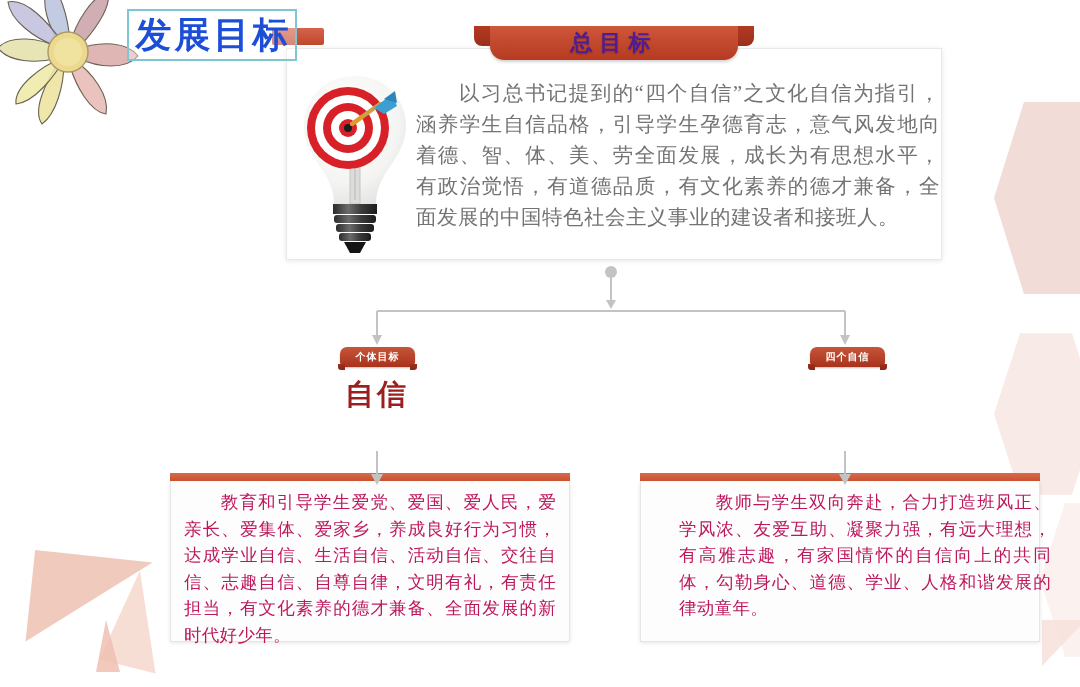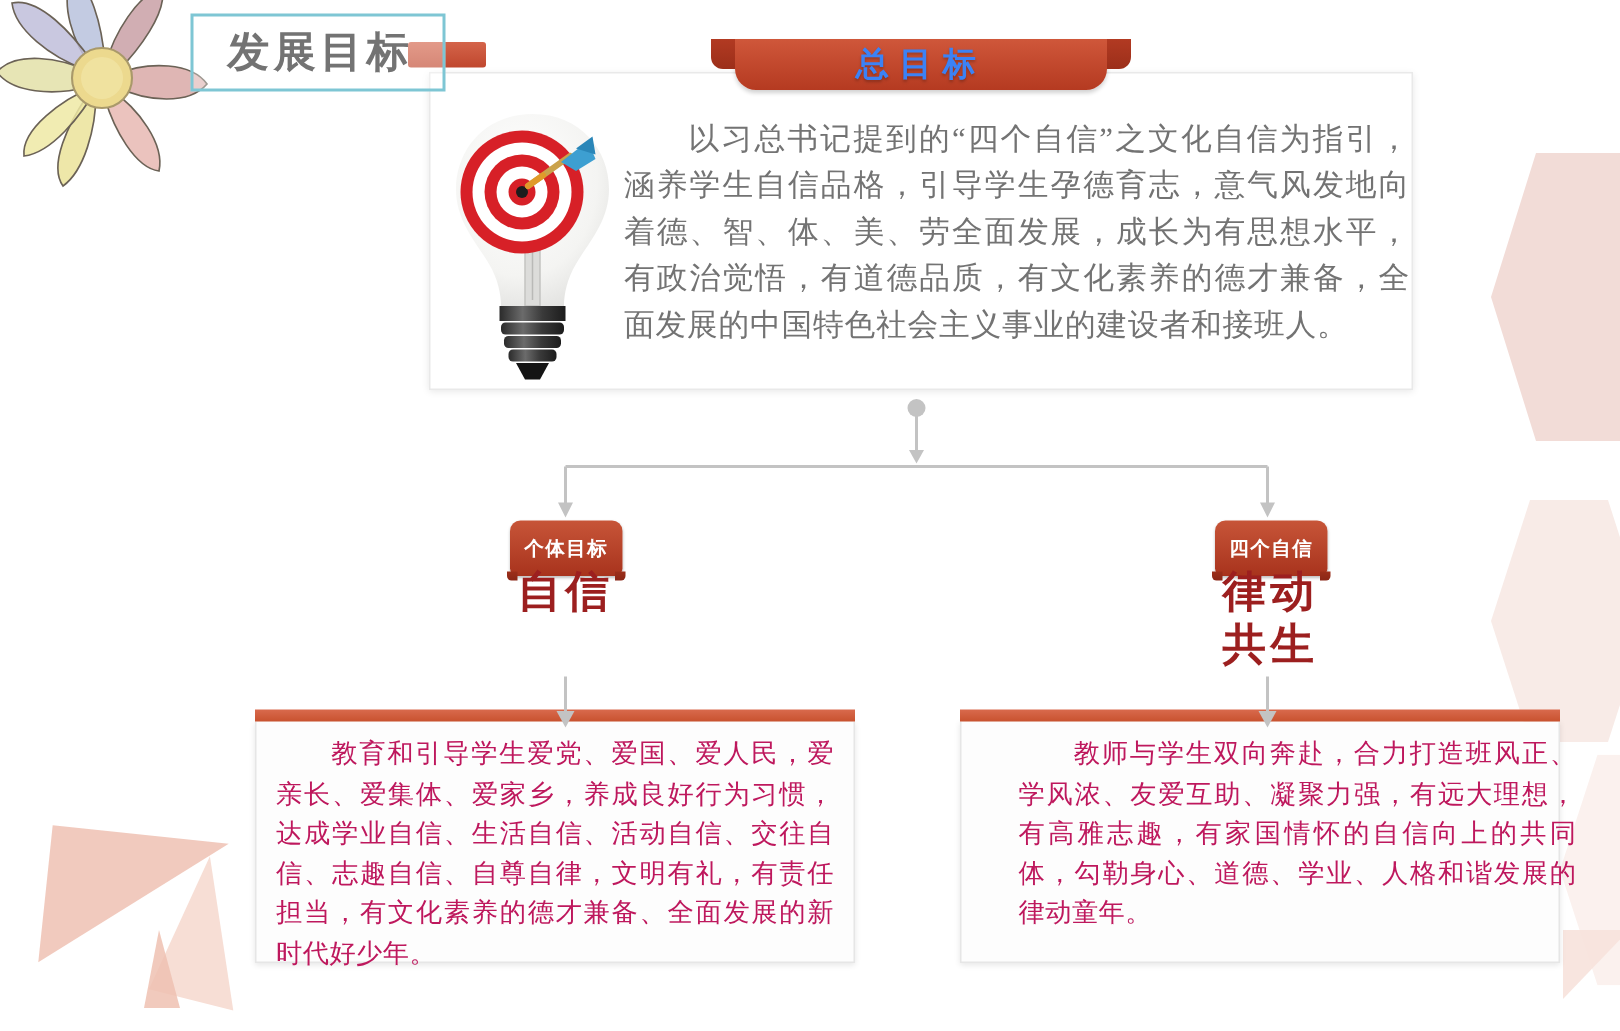--- a/index.html
+++ b/index.html
@@ -61,22 +61,22 @@
     position:absolute;left:127px;top:9px;width:170px;height:52px;
     border:2px solid #7ec6d4;
     background:rgba(255,255,255,0.35);
     box-sizing:border-box;
     z-index:6;
   }
   .title-tag-text{
     position:absolute;left:131px;top:13px;width:165px;height:44px;
     display:flex;align-items:center;justify-content:center;
     font-family:Liberation Serif, serif;
-    font-weight:700;font-size:28px;letter-spacing:3px;
-    color:#737373;
+    font-weight:700;font-size:36px;letter-spacing:3px;
+    color:#1d4ed8;
     z-index:8;
     white-space:nowrap;
   }
   .title-bar{
     position:absolute;left:272px;top:28px;width:52px;height:17px;
     background:linear-gradient(180deg,#d4644a 0%,#c0472e 100%);
     border-radius:2px;
     z-index:5;
   }
 
@@ -97,21 +97,21 @@
   }
   .banner::before,.banner::after{
     content:"";position:absolute;top:0;width:16px;height:20px;
     background:linear-gradient(180deg,#b23a22 0%,#9c2f1a 100%);
   }
   .banner::before{left:-16px;border-radius:0 0 0 8px;}
   .banner::after{right:-16px;border-radius:0 0 8px 0;}
   .banner-text{
     position:absolute;left:490px;top:26px;width:248px;height:34px;
     display:flex;align-items:center;justify-content:center;
-    color:#3b82f6;font-weight:700;font-size:22px;letter-spacing:7px;
+    color:#4c1d95;font-weight:700;font-size:22px;letter-spacing:7px;
     font-family:"DejaVu Sans","Liberation Sans",sans-serif;
     z-index:6;text-shadow:0 1px 2px rgba(0,0,0,.25);
     white-space:nowrap;
   }
 
   
   .bulb{position:absolute;left:296px;top:72px;width:118px;height:185px;z-index:5;}
 
   .main-text{
     position:absolute;left:416px;top:78px;width:524px;height:178px;
@@ -120,25 +120,25 @@
     text-indent:2.1em;text-align:justify;
     letter-spacing:.5px;
     z-index:5;
   }
 
   
   .connect{position:absolute;left:0;top:255px;width:1080px;height:240px;z-index:3;}
 
   
   .pill{
-    position:absolute;height:37px;
+    position:absolute;height:20px;
     background:linear-gradient(180deg,#c75538 0%,#a8331d 100%);
     border-radius:7px 7px 5px 5px;
     display:flex;align-items:center;justify-content:center;
-    color:#ffffff;font-size:13px;font-weight:700;letter-spacing:1px;
+    color:#ffffff;font-size:10px;font-weight:700;letter-spacing:1px;
     font-family:"DejaVu Sans","Liberation Sans",sans-serif;
     box-shadow:0 1px 2px rgba(0,0,0,.25);
     white-space:nowrap;
     z-index:6;
   }
   .pill::before,.pill::after{
     content:"";position:absolute;bottom:-3px;width:7px;height:6px;
     background:linear-gradient(180deg,#9c2f1a,#8a2616);
   }
   .pill::before{left:-2px;border-radius:0 0 0 3px;}
@@ -280,20 +280,16 @@
   </svg>
 
   <div class="pill pill-left">个体目标</div>
   <div class="branch-head bh-left">
     <div>自信</div>
   </div>
   <div class="desc-card desc-left"></div>
   <div class="desc-text dt-left">教育和引导学生爱党、爱国、爱人民，爱亲长、爱集体、爱家乡，养成良好行为习惯，达成学业自信、生活自信、活动自信、交往自信、志趣自信、自尊自律，文明有礼，有责任担当，有文化素养的德才兼备、全面发展的新时代好少年。</div>
 
   <div class="pill pill-right">四个自信</div>
-  <div class="branch-head bh-right">
-    <div>律动</div>
-    <div>共生</div>
-  </div>
   <div class="desc-card desc-right"></div>
   <div class="desc-text dt-right">教师与学生双向奔赴，合力打造班风正、学风浓、友爱互助、凝聚力强，有远大理想，有高雅志趣，有家国情怀的自信向上的共同体，勾勒身心、道德、学业、人格和谐发展的律动童年。</div>
 
 </div>
 
 </body></html>

